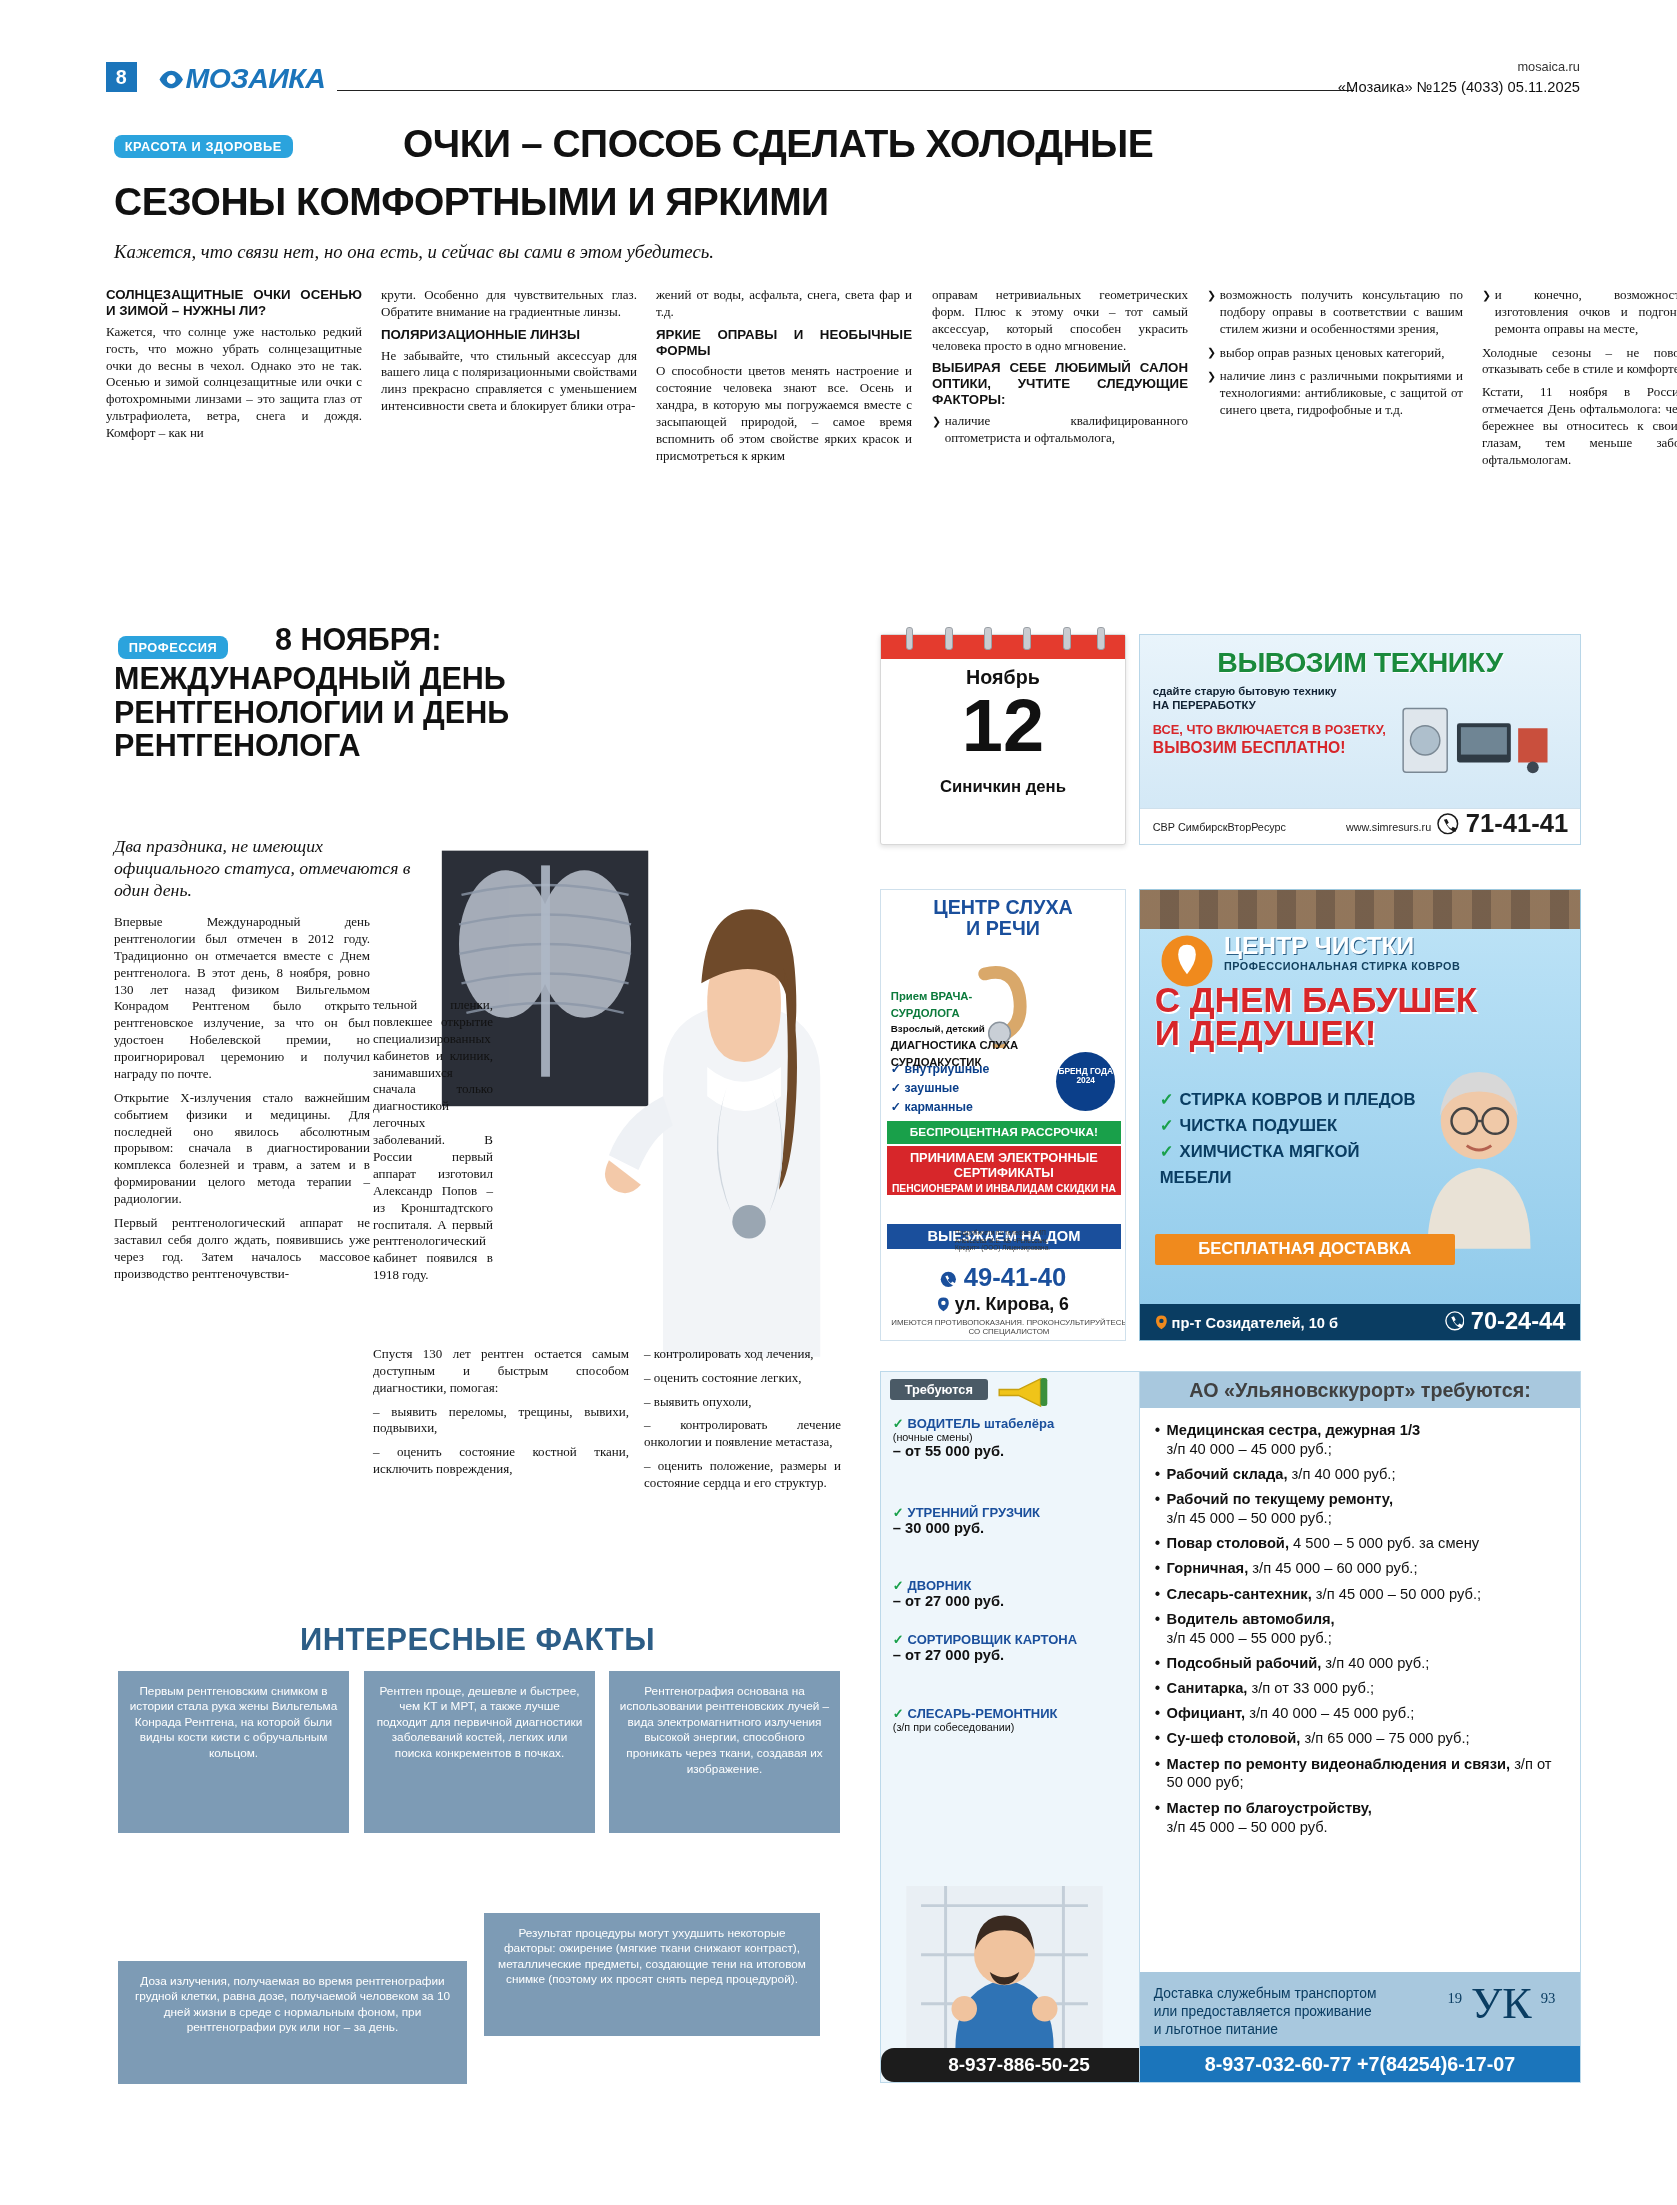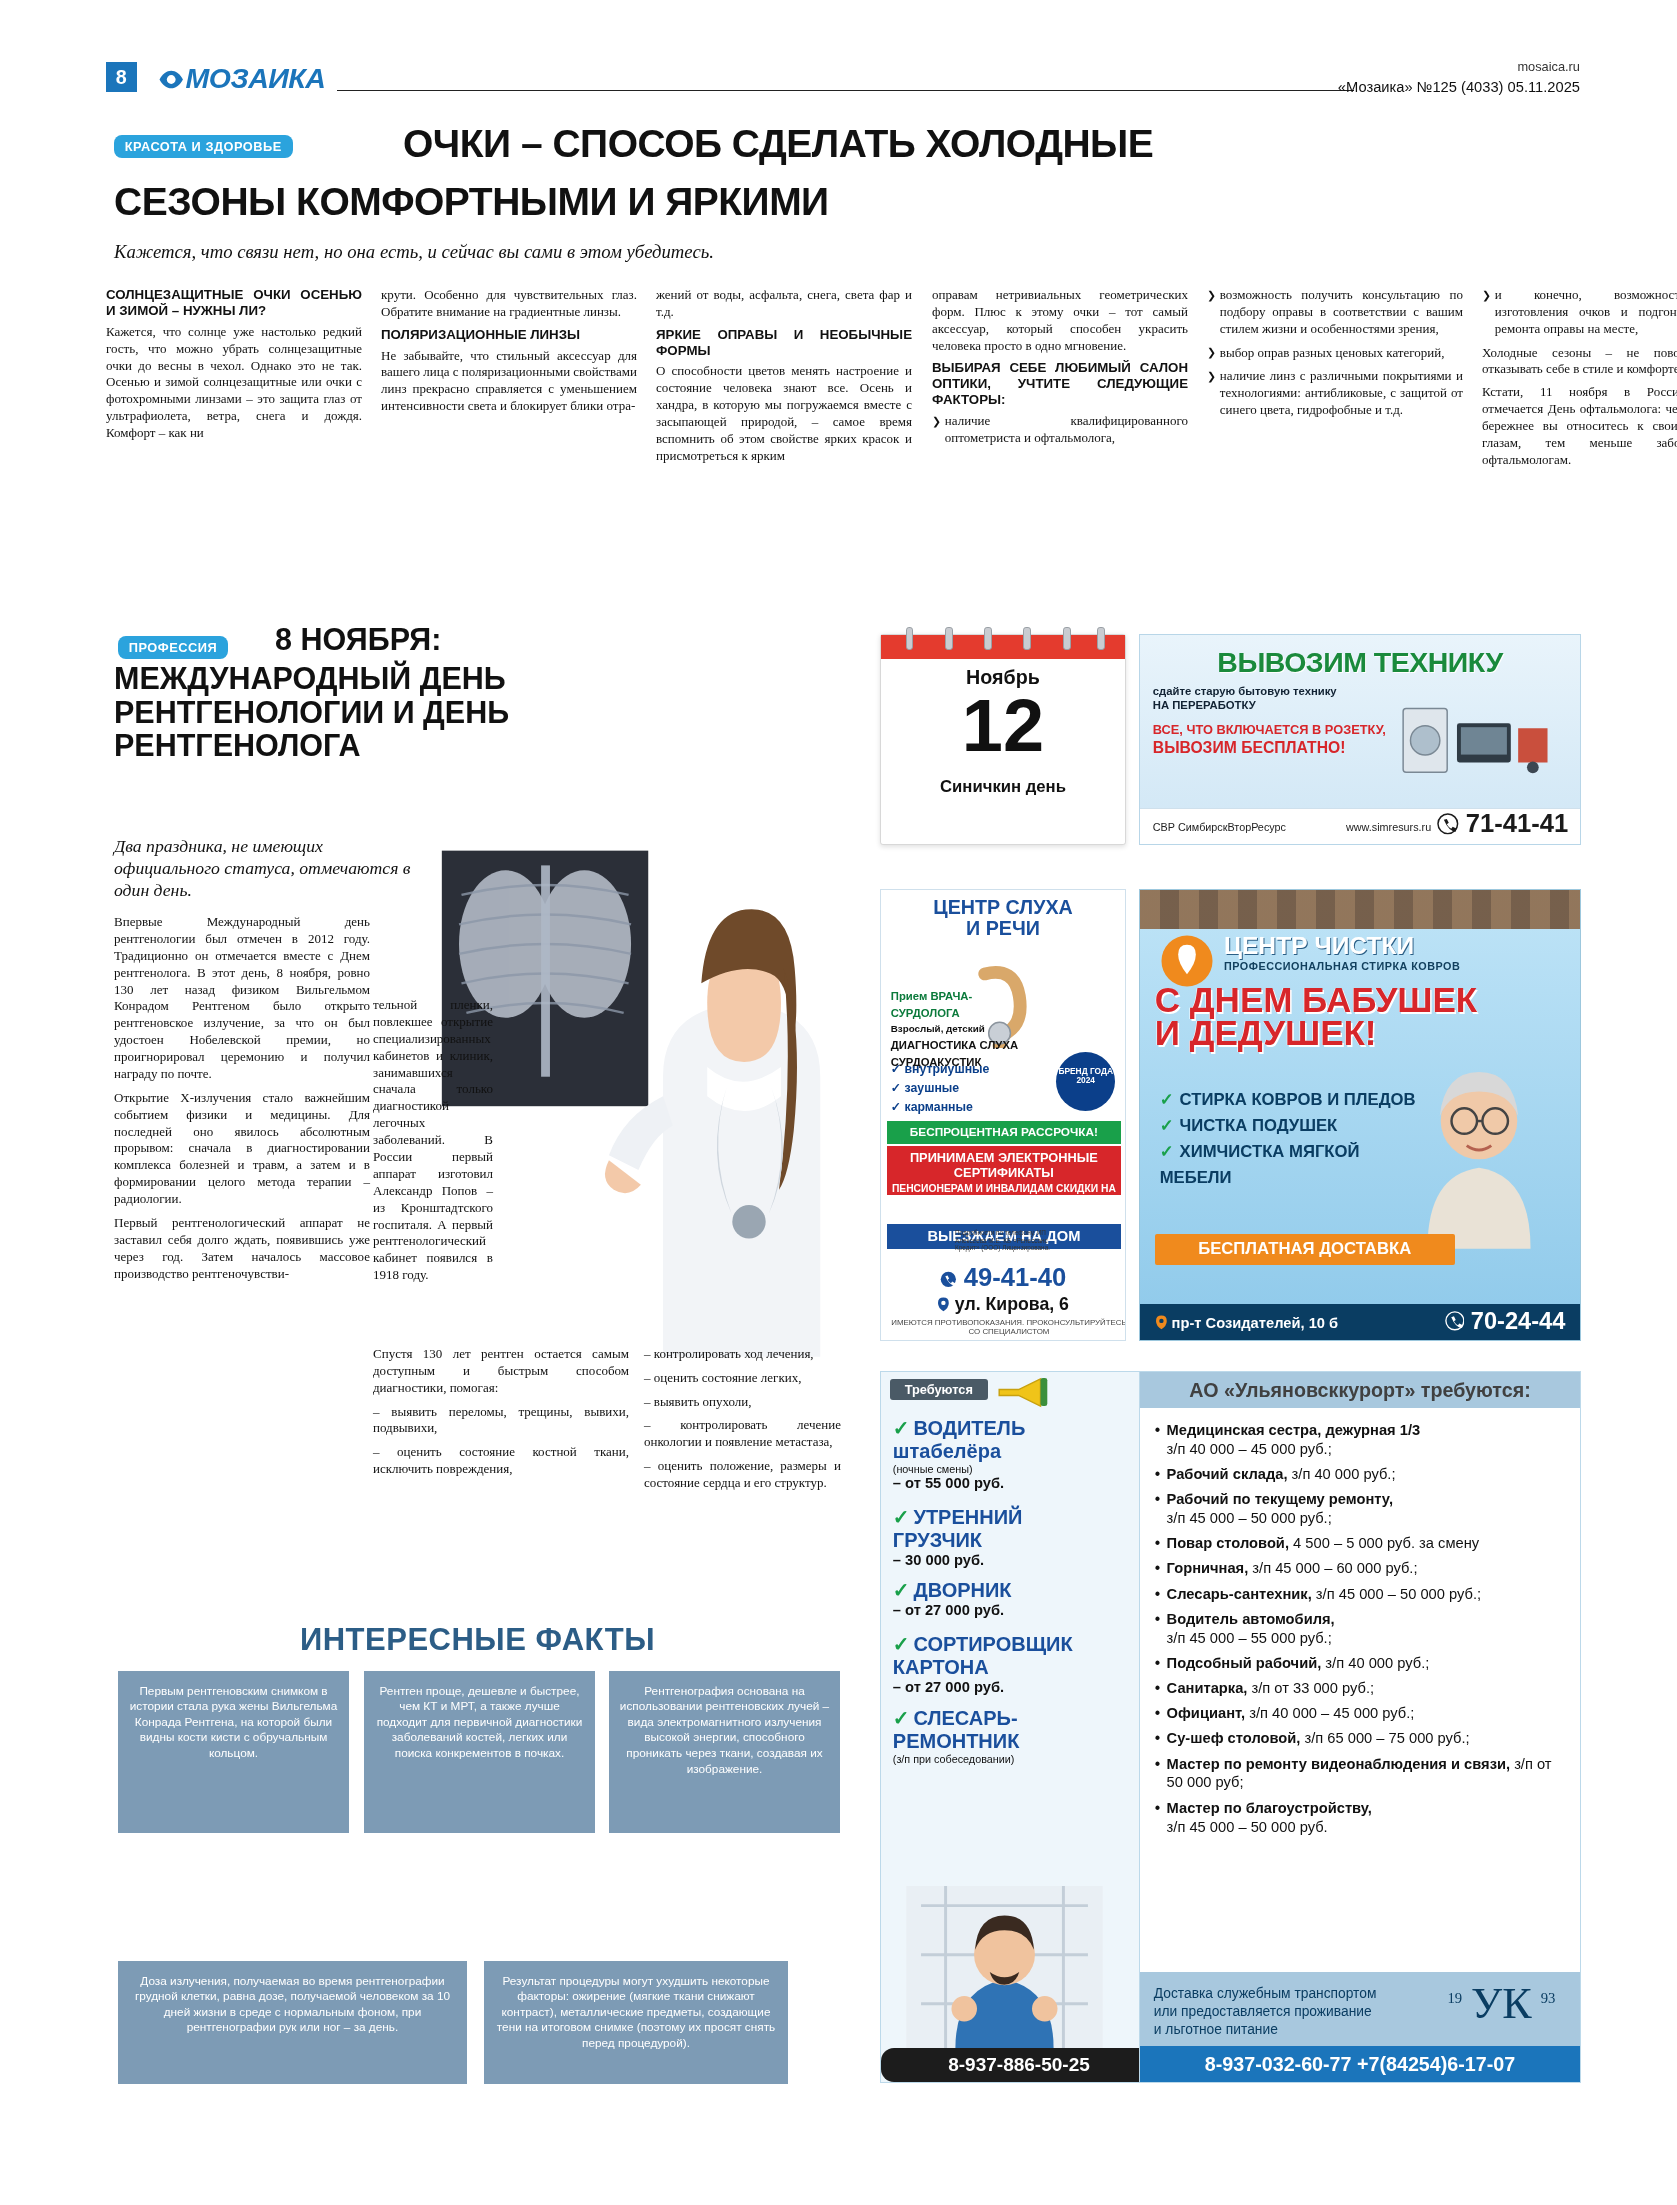--- a/index.html
+++ b/index.html
@@ -131,21 +131,21 @@
   }
   .fact-box {
     position: absolute; background: #7d9bb5; color: #fff;
     font-family: "Liberation Sans", sans-serif; font-size: 11.8px;
     line-height: 1.32; text-align: center; padding: 12.8px 10.8px;
   }
   .fb1 { left: 118px; top: 1671px; width: 231px; height: 162px; }
   .fb2 { left: 364px; top: 1671px; width: 231px; height: 162px; }
   .fb3 { left: 609px; top: 1671px; width: 231px; height: 162px; }
   .fb4 { left: 118px; top: 1961px; width: 349px; height: 123px; }
-  .fb5 { left: 484px; top: 1961px; width: 304px; height: 123px; }
+  .fb5 { left: 484px; top: 1913px; width: 336px; height: 123px; }
 
   
   .calendar {
     position: absolute; left: 880px; top: 634px; width: 246px; height: 211px;
     background: #fff; border: 1.5px solid #d8d8d8; border-radius: 2.9px;
     box-shadow: 0 1.5px 4.9px rgba(0,0,0,0.12);
   }
   .cal-top {
     position: absolute; left: 0; top: 0; width: 100%; height: 23.6px;
     background: #e43b2e;
@@ -345,21 +345,21 @@
     position: absolute; left: 880px; top: 1371px; width: 278px; height: 712px;
     background: #eef6fb; border: 1px solid #bcd9ea; overflow: hidden;
   }
   .vac-head {
     position: absolute; left: 8.8px; top: 6.9px; width: 98px; height: 21.6px;
     background: #4a5a66; color: #fff; border-radius: 2.9px;
     font-family: "Liberation Sans", sans-serif; font-weight: bold;
     font-size: 12.8px; text-align: center; line-height: 21.6px;
   }
   .vac-item { position: absolute; left: 11.8px; width: 216px; font-family:"Liberation Sans", sans-serif; }
-  .vac-title { font-weight: bold; font-size: 20px; color: #1a4f9c; }
+  .vac-title { font-weight: bold; font-size: 13px; color: #1a4f9c; }
   .vac-note { font-size: 10.8px; color: #111; }
   .vac-price { font-weight: bold; font-size: 14.7px; color: #111; }
   .vac-check { color: #19a04a; font-weight: bold; margin-right: 3.9px; }
   .vac-phone {
     position: absolute; left: 0; bottom: 0; width: 100%; height: 34px;
     background: #1c1c1c; color: #fff; text-align: center;
     font-family: "Liberation Sans", sans-serif; font-weight: bold;
     font-size: 19px; line-height: 34px; border-radius: 13px;
   }
   .worker {

